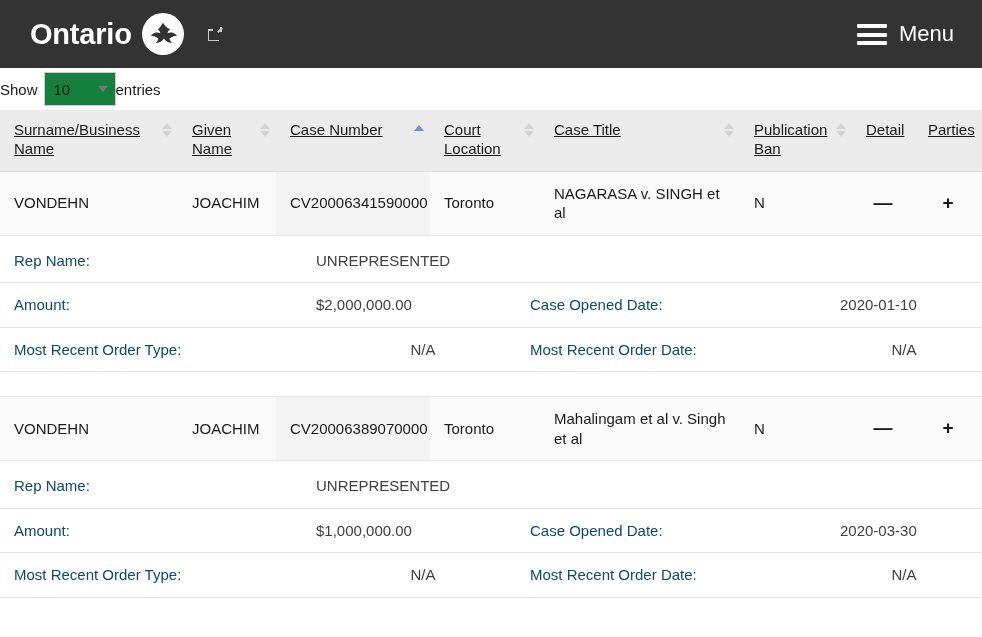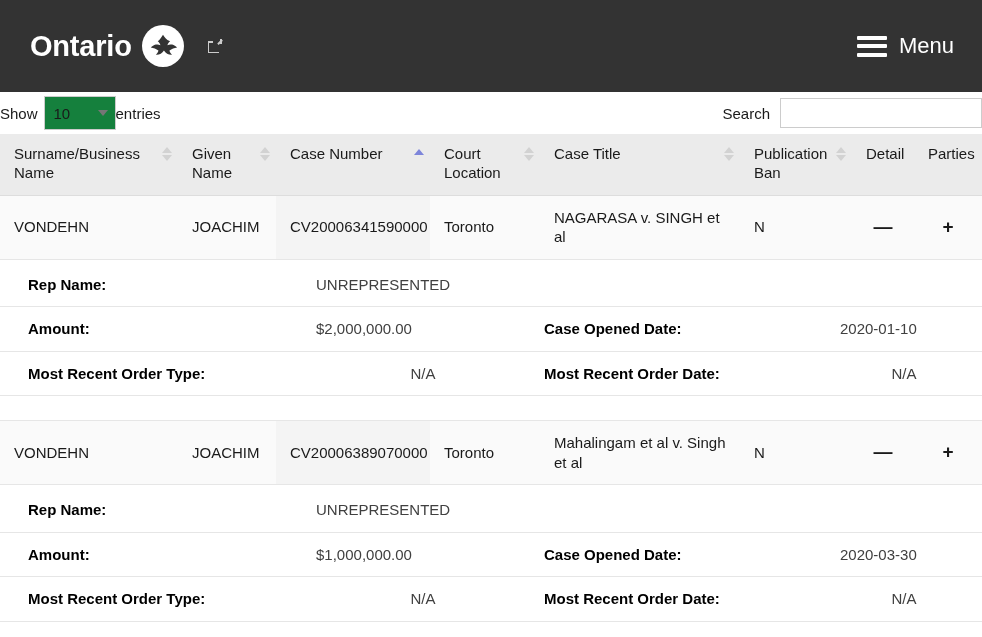--- a/index.html
+++ b/index.html
@@ -8,21 +8,21 @@
     padding: 0;
     width: 982px;
     height: 637px;
     overflow: hidden;
     background: #ffffff;
     font-family: "Liberation Sans", sans-serif;
   }
 
   
   .site-header {
-    height: 92px;
+    height: 68px;
     background: #333333;
     display: flex;
     align-items: center;
     justify-content: space-between;
     padding: 0 24px 0 30px;
   }
   .brand {
     display: flex;
     align-items: center;
     gap: 10px;
@@ -62,21 +62,21 @@
   .ext-link-icon .arr {
     right: 0; top: 0; width: 6px; height: 1.5px;
     transform: rotate(-45deg); transform-origin: right center;
   }
   .ext-link-icon .arr2 {
     right: 0; top: 0; width: 1.5px; height: 5px;
   }
 
   .menu-btn {
     display: flex;
-    align-items: center;
+    align-items: flex-end;
     gap: 12px;
     cursor: pointer;
     padding: 6px 4px;
   }
   .hamburger {
     width: 30px;
     height: 21px;
     display: flex;
     flex-direction: column;
     justify-content: space-between;
@@ -163,20 +163,21 @@
     text-align: left;
     vertical-align: top;
     padding: 11px 14px 12px 14px;
     font-weight: 400;
     font-size: 15px;
     line-height: 1.25;
     color: #1a1a1a;
     position: relative;
     border-bottom: 1px solid #dddddd;
     cursor: pointer;
+    text-decoration: underline;
   }
   th.th-sorted { background: #e3e3e3; }
   th.no-sort { cursor: default; }
   .sort-ind {
     position: absolute;
     right: 6px;
     top: 13px;
     width: 10px;
     height: 14px;
   }
@@ -212,21 +213,21 @@
 
   
   tr.detail-row td { background: #ffffff; border-bottom: 1px solid #eeeeee; }
   .detail-grid {
     display: grid;
     grid-template-columns: 302px 214px 310px 1fr;
     align-items: center;
     font-size: 15px;
     padding: 0;
   }
-  .d-label { font-weight: 700; color: #000000; margin-left: 14px; }
+  .d-label { font-weight: 400; color: #0c4a6e; }
   .d-value { color: #404040; }
   .d-value.na { color: #404040; text-align: center; }
   tr.detail-row.first-detail td { padding-top: 15px; }
   tr.detail-spacer td {
     background: #ffffff;
     border-bottom: none;
     height: 18px;
     padding: 0;
   }
   tr.detail-row td { padding: 10px 14px; }
@@ -262,24 +263,20 @@
 
 <div class="controls">
   <div class="length-ctl">
     <span class="txt lbl-pre">Show</span>
     <div class="select-box">
       <span>10</span>
       <span class="caret-down"></span>
     </div>
     <span class="txt lbl-post">entries</span>
   </div>
-  <div class="search-ctl">
-    <span class="slabel">Search</span>
-    <input class="search-input" type="text" value="" style="">
-  </div>
 </div>
 
 <table class="case-table">
   <colgroup>
     <col style="width:178px">
     <col style="width:98px">
     <col style="width:154px">
     <col style="width:110px">
     <col style="width:200px">
     <col style="width:112px">

